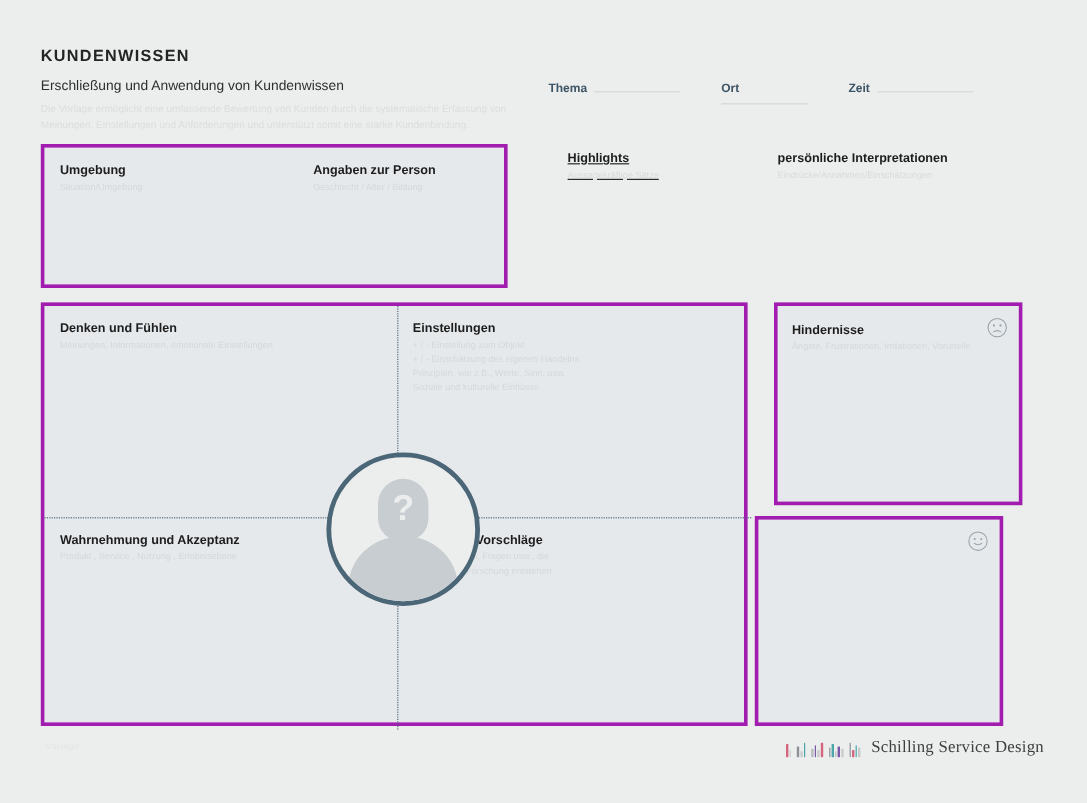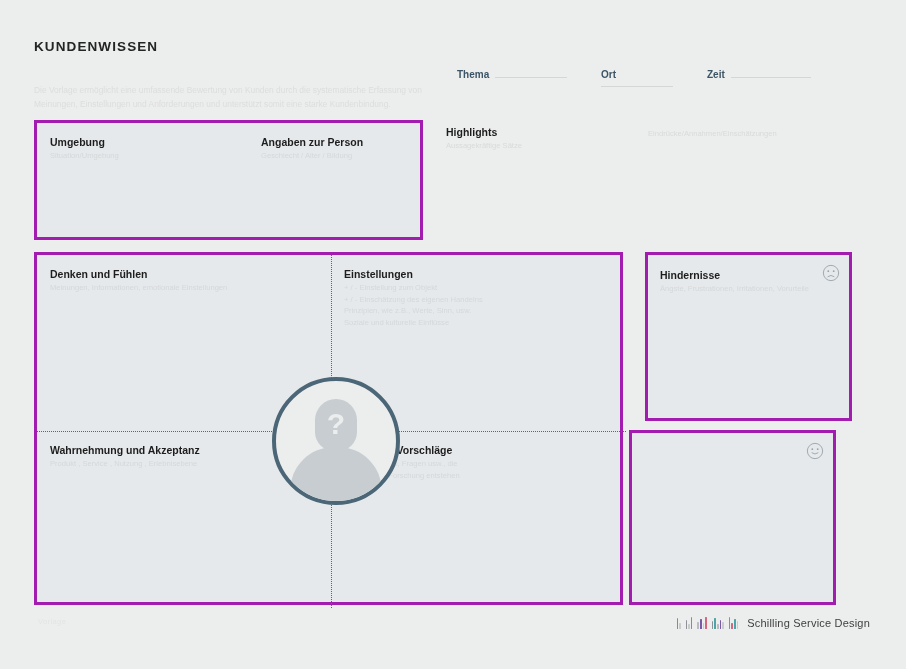--- a/index.html
+++ b/index.html
@@ -109,21 +109,21 @@
     height: 120px;
   }
   #env-col-1 { position: absolute; left: 13px; top: 13px; }
   #env-col-2 { position: absolute; left: 224px; top: 13px; }
 
   
   .plain-col {
     position: absolute;
     top: 126px;
   }
-  #highlights-col { left: 446px; width: 180px; }
+  #highlights-col { left: 473px; width: 180px; text-decoration: underline; }
   #interpretations-col { left: 648px; width: 230px; }
 
   
   #main-grid {
     position: absolute;
     left: 34px;
     top: 252px;
     width: 589px;
     height: 353px;
   }
@@ -253,32 +253,34 @@
     align-items: flex-end;
     gap: 1px;
     height: 13px;
   }
   #brand-mark i {
     display: block;
     width: 1.6px;
     border-radius: .5px;
   }
   #brand-name {
-    font-size: 11px;
+    font-size: 14px;
     color: #3f3f3f;
     letter-spacing: .2px;
     white-space: nowrap;
+    font-family: Liberation Serif, serif;
   }
 </style>
 </head>
 <body>
 
 <div class="canvas">
 
   <div class="page-title">KUNDENWISSEN</div>
+  <div class="page-subtitle">Erschließung und Anwendung von Kundenwissen</div>
   <div class="page-desc">Die Vorlage ermöglicht eine umfassende Bewertung von Kunden durch die systematische Erfassung von Meinungen, Einstellungen und Anforderungen und unterstützt somit eine starke Kundenbindung.</div>
 
   <div class="field" id="field-thema">
     <span class="field-label">Thema</span>
     <span class="field-line"></span>
   </div>
   <div class="field" id="field-ort">
     <span class="field-label">Ort</span>
     <span class="field-line"></span>
   </div>
@@ -296,20 +298,21 @@
       <p class="cell-title">Angaben zur Person</p>
       <p class="cell-sub">Geschlecht / Alter / Bildung</p>
     </div>
   </div>
 
   <div class="plain-col plain" id="highlights-col">
     <p class="cell-title">Highlights</p>
     <p class="cell-sub">Aussagekräftige Sätze</p>
   </div>
   <div class="plain-col plain" id="interpretations-col">
+    <p class="cell-title">persönliche Interpretationen</p>
     <p class="cell-sub">Eindrücke/Annahmen/Einschätzungen</p>
   </div>
 
   <div class="box" id="main-grid">
 
     <div class="quadrant" id="q-attitude">
       <div class="quad-inner">
         <p class="cell-title">Einstellungen</p>
         <p class="cell-sub" style="white-space:pre-line">+ / - Einstellung zum Objekt
 + / - Einschätzung des eigenen Handelns

